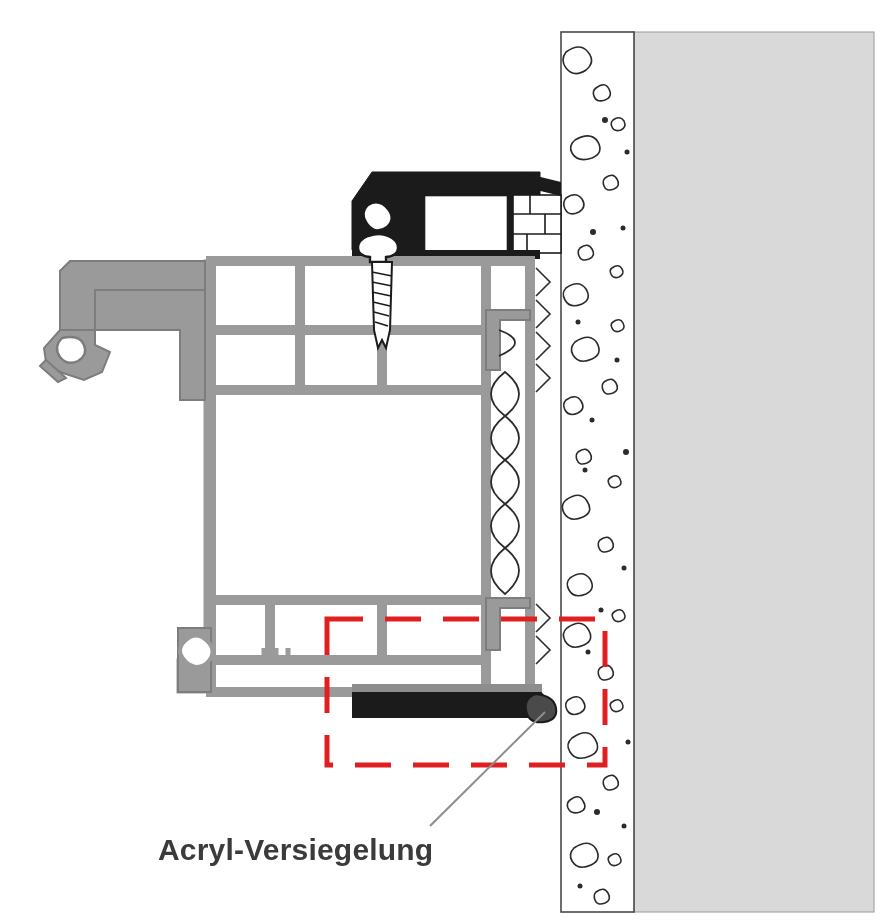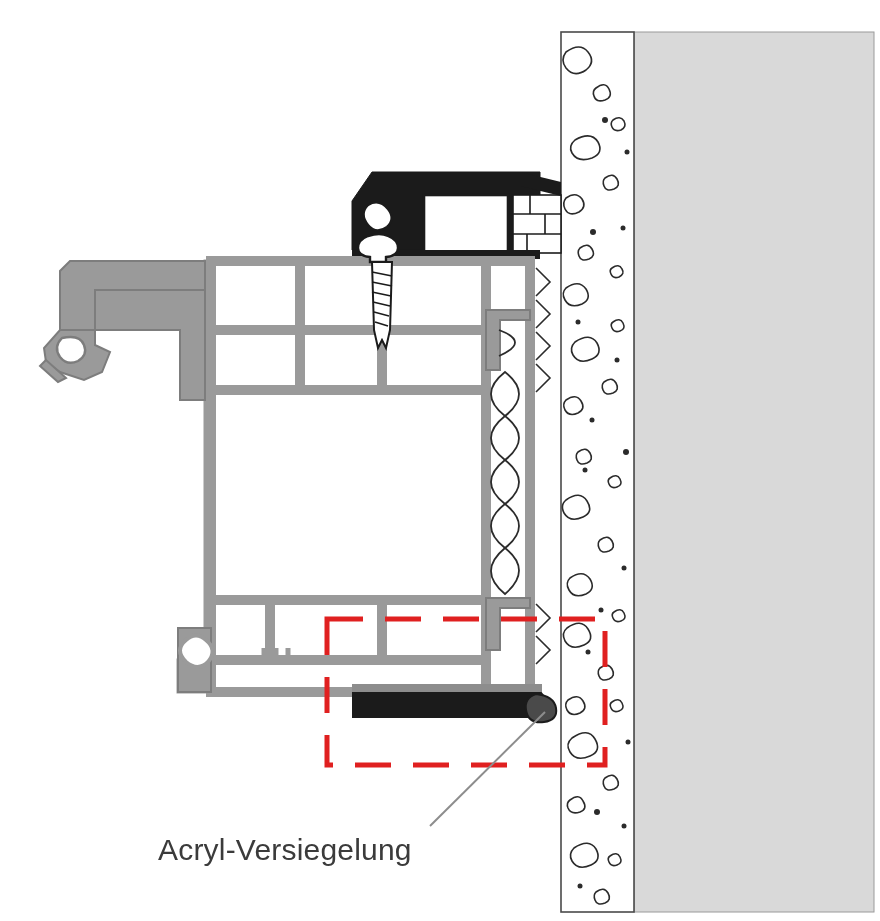--- a/index.html
+++ b/index.html
@@ -13,20 +13,21 @@
     font-family: "Liberation Sans", sans-serif;
     position: relative;
     overflow: hidden;
   }
   #diagram-root {
     position: absolute;
     left: 0;
     top: 0;
     width: 880px;
     height: 921px;
+    font-weight: bold;
   }
   svg.main-svg {
     display: block;
     width: 880px;
     height: 921px;
   }
   .annotation-label {
     position: absolute;
     left: 158px;
     top: 833px;

